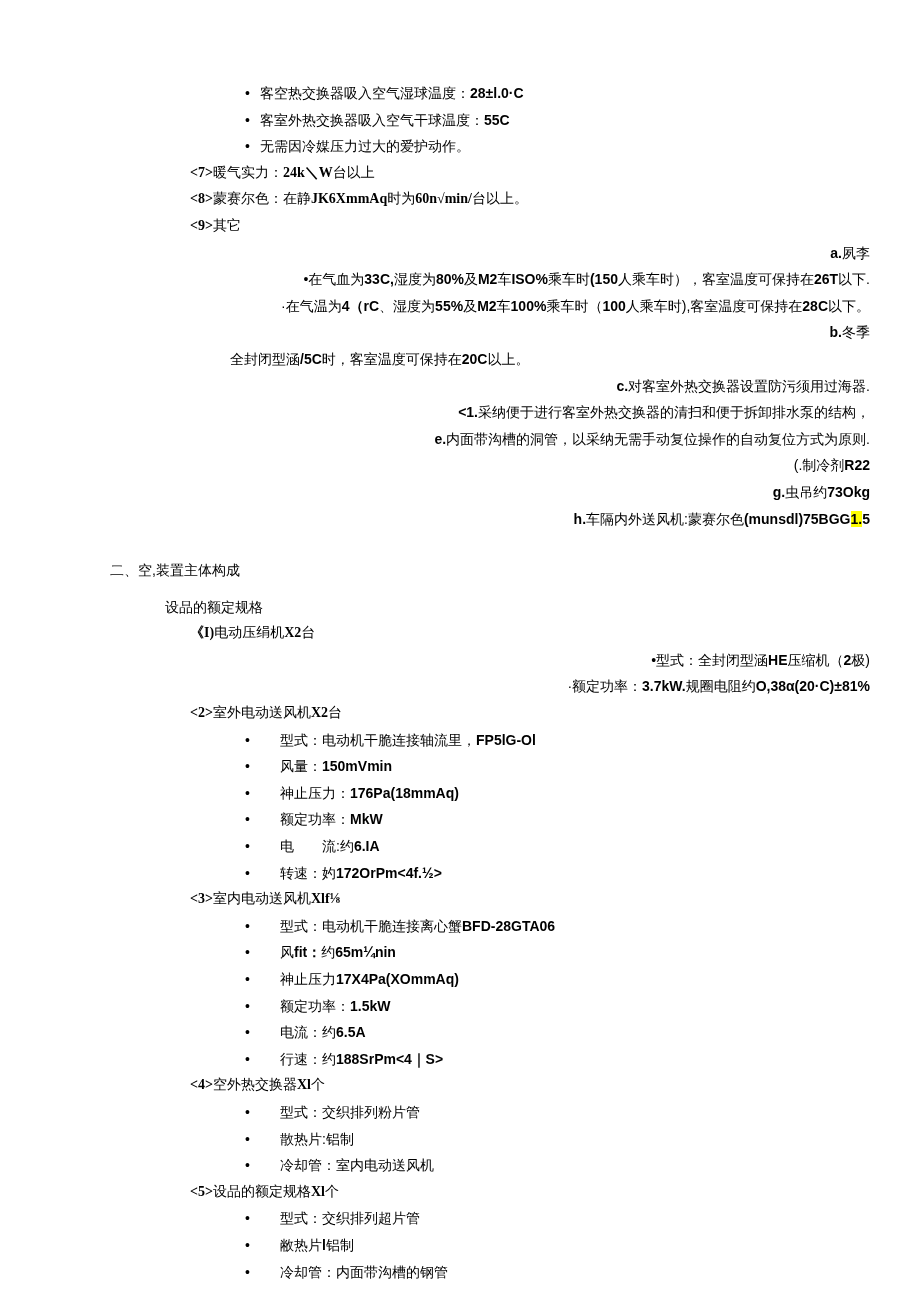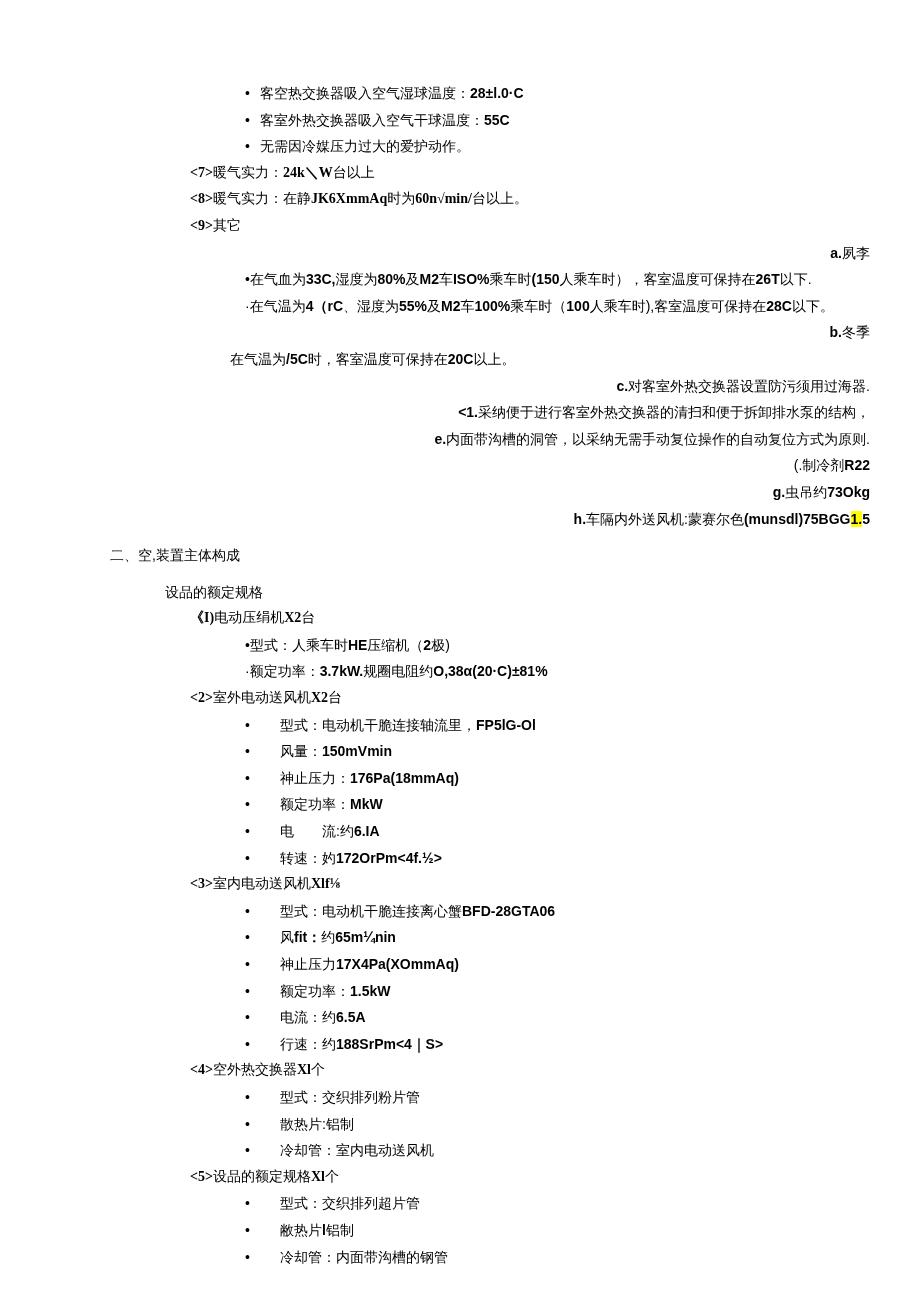--- a/index.html
+++ b/index.html
@@ -27,58 +27,58 @@
     position: relative;
   }
   .bullet-line-b::before {
     content: "•";
     position: absolute;
     left: 195px;
   }
   .ind-140 { padding-left: 140px; font-family: Liberation Serif, serif; }
   .ind-165 { padding-left: 165px; text-align: right; }
   .ind-180 { padding-left: 180px; }
-  .ind-195 { padding-left: 195px; }
-  .ind-60  { padding-left: 60px;  }
+  .ind-195 { padding-left: 195px; text-align: right; }
+  .ind-60  { padding-left: 60px; margin-top: 15px;  }
   .ind-115 { padding-left: 115px; }
   .hl { background: #ffff00; }
   b { font-weight: bold; }
 </style>
 </head>
 <body>
 
 <div class="bullet-line"><span>客空热交换器吸入空气湿球温度：</span><b>28±l.0·C</b></div>
 <div class="bullet-line"><span>客室外热交换器吸入空气干球温度：</span><b>55C</b></div>
 <div class="bullet-line"><span>无需因冷媒压力过大的爱护动作。</span></div>
 
 <div class="ind-140"><b>&lt;7&gt;</b><span>暖气实力：</span><b>24k＼W</b><span>台以上</span></div>
-<div class="ind-140"><b>&lt;8&gt;</b><span>暖气实力：在静</span><b>JK6XmmAq</b><span>时为</span><b>60n√min/</b><span>台以上。</span></div>
+<div class="ind-140"><b>&lt;8&gt;</b><span>蒙赛尔色：在静</span><b>JK6XmmAq</b><span>时为</span><b>60n√min/</b><span>台以上。</span></div>
 <div class="ind-140"><b>&lt;9&gt;</b><span>其它</span></div>
 
 <div class="ind-165"><b>a.</b><span>夙李</span></div>
 <div class="ind-195"><span>•在气血为</span><b>33C,</b><span>湿度为</span><b>80%</b><span>及</span><b>M2</b><span>车</span><b>ISO%</b><span>乘车时</span><b>(150</b><span>人乘车时），客室温度可保持在</span><b>26T</b><span>以下.</span></div>
 <div class="ind-195"><span>·在气温为</span><b>4（rC</b><span>、湿度为</span><b>55%</b><span>及</span><b>M2</b><span>车</span><b>100%</b><span>乘车时（</span><b>100</b><span>人乘车时),客室温度可保持在</span><b>28C</b><span>以下。</span></div>
 
 <div class="ind-165"><b>b.</b><span>冬季</span></div>
-<div class="ind-180"><span>在气温为</span><b>/5C</b><span>时，客室温度可保持在</span><b>20C</b><span>以上。</span></div>
+<div class="ind-180"><span>全封闭型涵</span><b>/5C</b><span>时，客室温度可保持在</span><b>20C</b><span>以上。</span></div>
 
 <div class="ind-165"><b>c.</b><span>对客室外热交换器设置防污须用过海器.</span></div>
 <div class="ind-165"><b>&lt;1.</b><span>采纳便于进行客室外热交换器的清扫和便于拆卸排水泵的结构，</span></div>
 <div class="ind-165"><b>e.</b><span>内面带沟槽的洞管，以采纳无需手动复位操作的自动复位方式为原则.</span></div>
 <div class="ind-165"><span>(.制冷剂</span><b>R22</b></div>
 <div class="ind-165"><b>g.</b><span>虫吊约</span><b>73Okg</b></div>
 <div class="ind-165"><b>h.</b><span>车隔内外送风机:蒙赛尔色</span><b>(munsdl)75BGG</b><b class="hl">1.</b><b>5</b></div>
 
 <div style="height:10px"></div>
 <div class="ind-60"><span>二、空,装置主体构成</span></div>
 <div style="height:10px"></div>
 <div class="ind-115"><span>设品的额定规格</span></div>
 
 <div class="ind-140"><b>《I)</b><span>电动压绢机</span><b>X2</b><span>台</span></div>
-<div class="ind-195"><span>•型式：人乘车时</span><b>HE</b><span>压缩机（</span><b>2</b><span>极)</span></div>
+<div class="ind-195"><span>•型式：全封闭型涵</span><b>HE</b><span>压缩机（</span><b>2</b><span>极)</span></div>
 <div class="ind-195"><span>·额定功率：</span><b>3.7kW.</b><span>规圈电阻约</span><b>O,38α(20·C)±81%</b></div>
 
 <div class="ind-140"><b>&lt;2&gt;</b><span>室外电动送风机</span><b>X2</b><span>台</span></div>
 <div class="bullet-line-b"><span>型式：电动机干脆连接轴流里，</span><b>FP5lG-Ol</b></div>
 <div class="bullet-line-b"><span>风量：</span><b>150mVmin</b></div>
 <div class="bullet-line-b"><span>神止压力：</span><b>176Pa(18mmAq)</b></div>
 <div class="bullet-line-b"><span>额定功率：</span><b>MkW</b></div>
 <div class="bullet-line-b"><span>电　　流:约</span><b>6.IA</b></div>
 <div class="bullet-line-b"><span>转速：妁</span><b>172OrPm&lt;4f.½&gt;</b></div>
 

